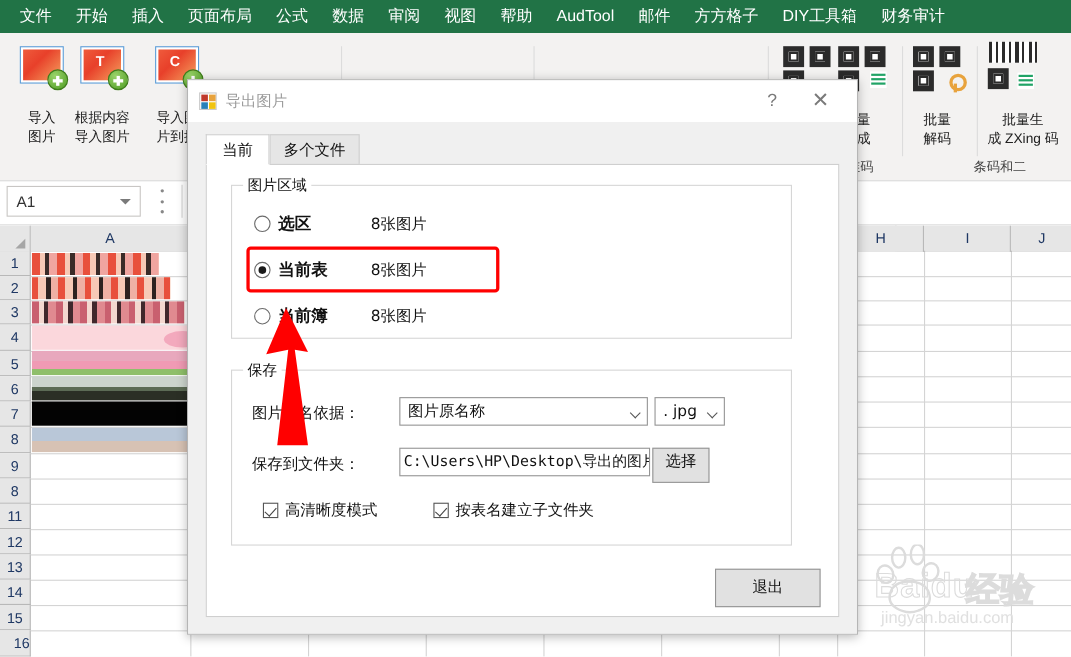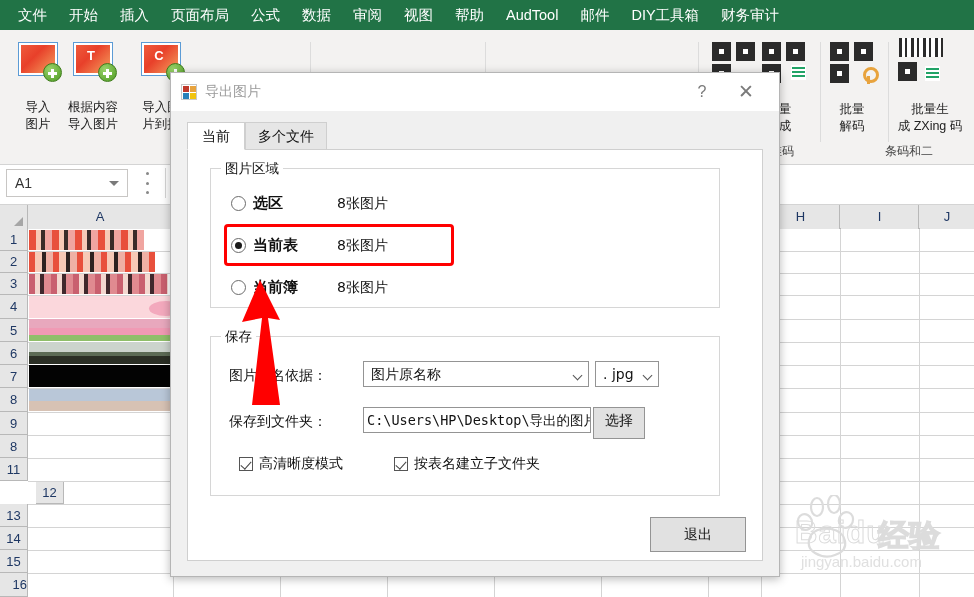--- a/index.html
+++ b/index.html
@@ -335,20 +335,21 @@
   <div class="menu-item">开始</div>
   <div class="menu-item">插入</div>
   <div class="menu-item">页面布局</div>
   <div class="menu-item">公式</div>
   <div class="menu-item">数据</div>
   <div class="menu-item">审阅</div>
   <div class="menu-item">视图</div>
   <div class="menu-item">帮助</div>
   <div class="menu-item">AudTool</div>
   <div class="menu-item">邮件</div>
+  <div class="menu-item">方方格子</div>
   <div class="menu-item">DIY工具箱</div>
   <div class="menu-item">财务审计</div>
 </div>
 
 <div id="ribbon">
 
   <div class="rb-btn" style="left:5px;">
     <div class="ico">
       <div class="ico-pic"></div>
         <div class="badge-plus"></div>
@@ -503,21 +504,21 @@
     <div class="rowcell" style="top:22px;height:22px;line-height:22px;">2</div>
     <div class="rowcell" style="top:44px;height:22px;line-height:22px;">3</div>
     <div class="rowcell" style="top:66px;height:24px;line-height:24px;">4</div>
     <div class="rowcell" style="top:90px;height:23px;line-height:23px;">5</div>
     <div class="rowcell" style="top:113px;height:23px;line-height:23px;">6</div>
     <div class="rowcell" style="top:136px;height:23px;line-height:23px;">7</div>
     <div class="rowcell" style="top:159px;height:24px;line-height:24px;">8</div>
     <div class="rowcell" style="top:183px;height:23px;line-height:23px;">9</div>
     <div class="rowcell" style="top:206px;height:23px;line-height:23px;">8</div>
     <div class="rowcell" style="top:229px;height:23px;line-height:23px;">11</div>
-    <div class="rowcell" style="top:252px;height:23px;line-height:23px;margin-left:36px;">12</div>
+    <div class="rowcell" style="top:252px;height:23px;line-height:23px;">12</div>
     <div class="rowcell" style="top:275px;height:23px;line-height:23px;">13</div>
     <div class="rowcell" style="top:298px;height:23px;line-height:23px;">14</div>
     <div class="rowcell" style="top:321px;height:23px;line-height:23px;">15</div>
     <div class="rowcell" style="top:344px;height:24px;line-height:24px;text-align:right;">16</div>
   </div>
 
   <div class="gridline-v" style="left:173px;height:368px;"></div>
   <div class="gridline-v" style="left:280px;height:368px;"></div>
   <div class="gridline-v" style="left:387px;height:368px;"></div>
   <div class="gridline-v" style="left:494px;height:368px;"></div>

